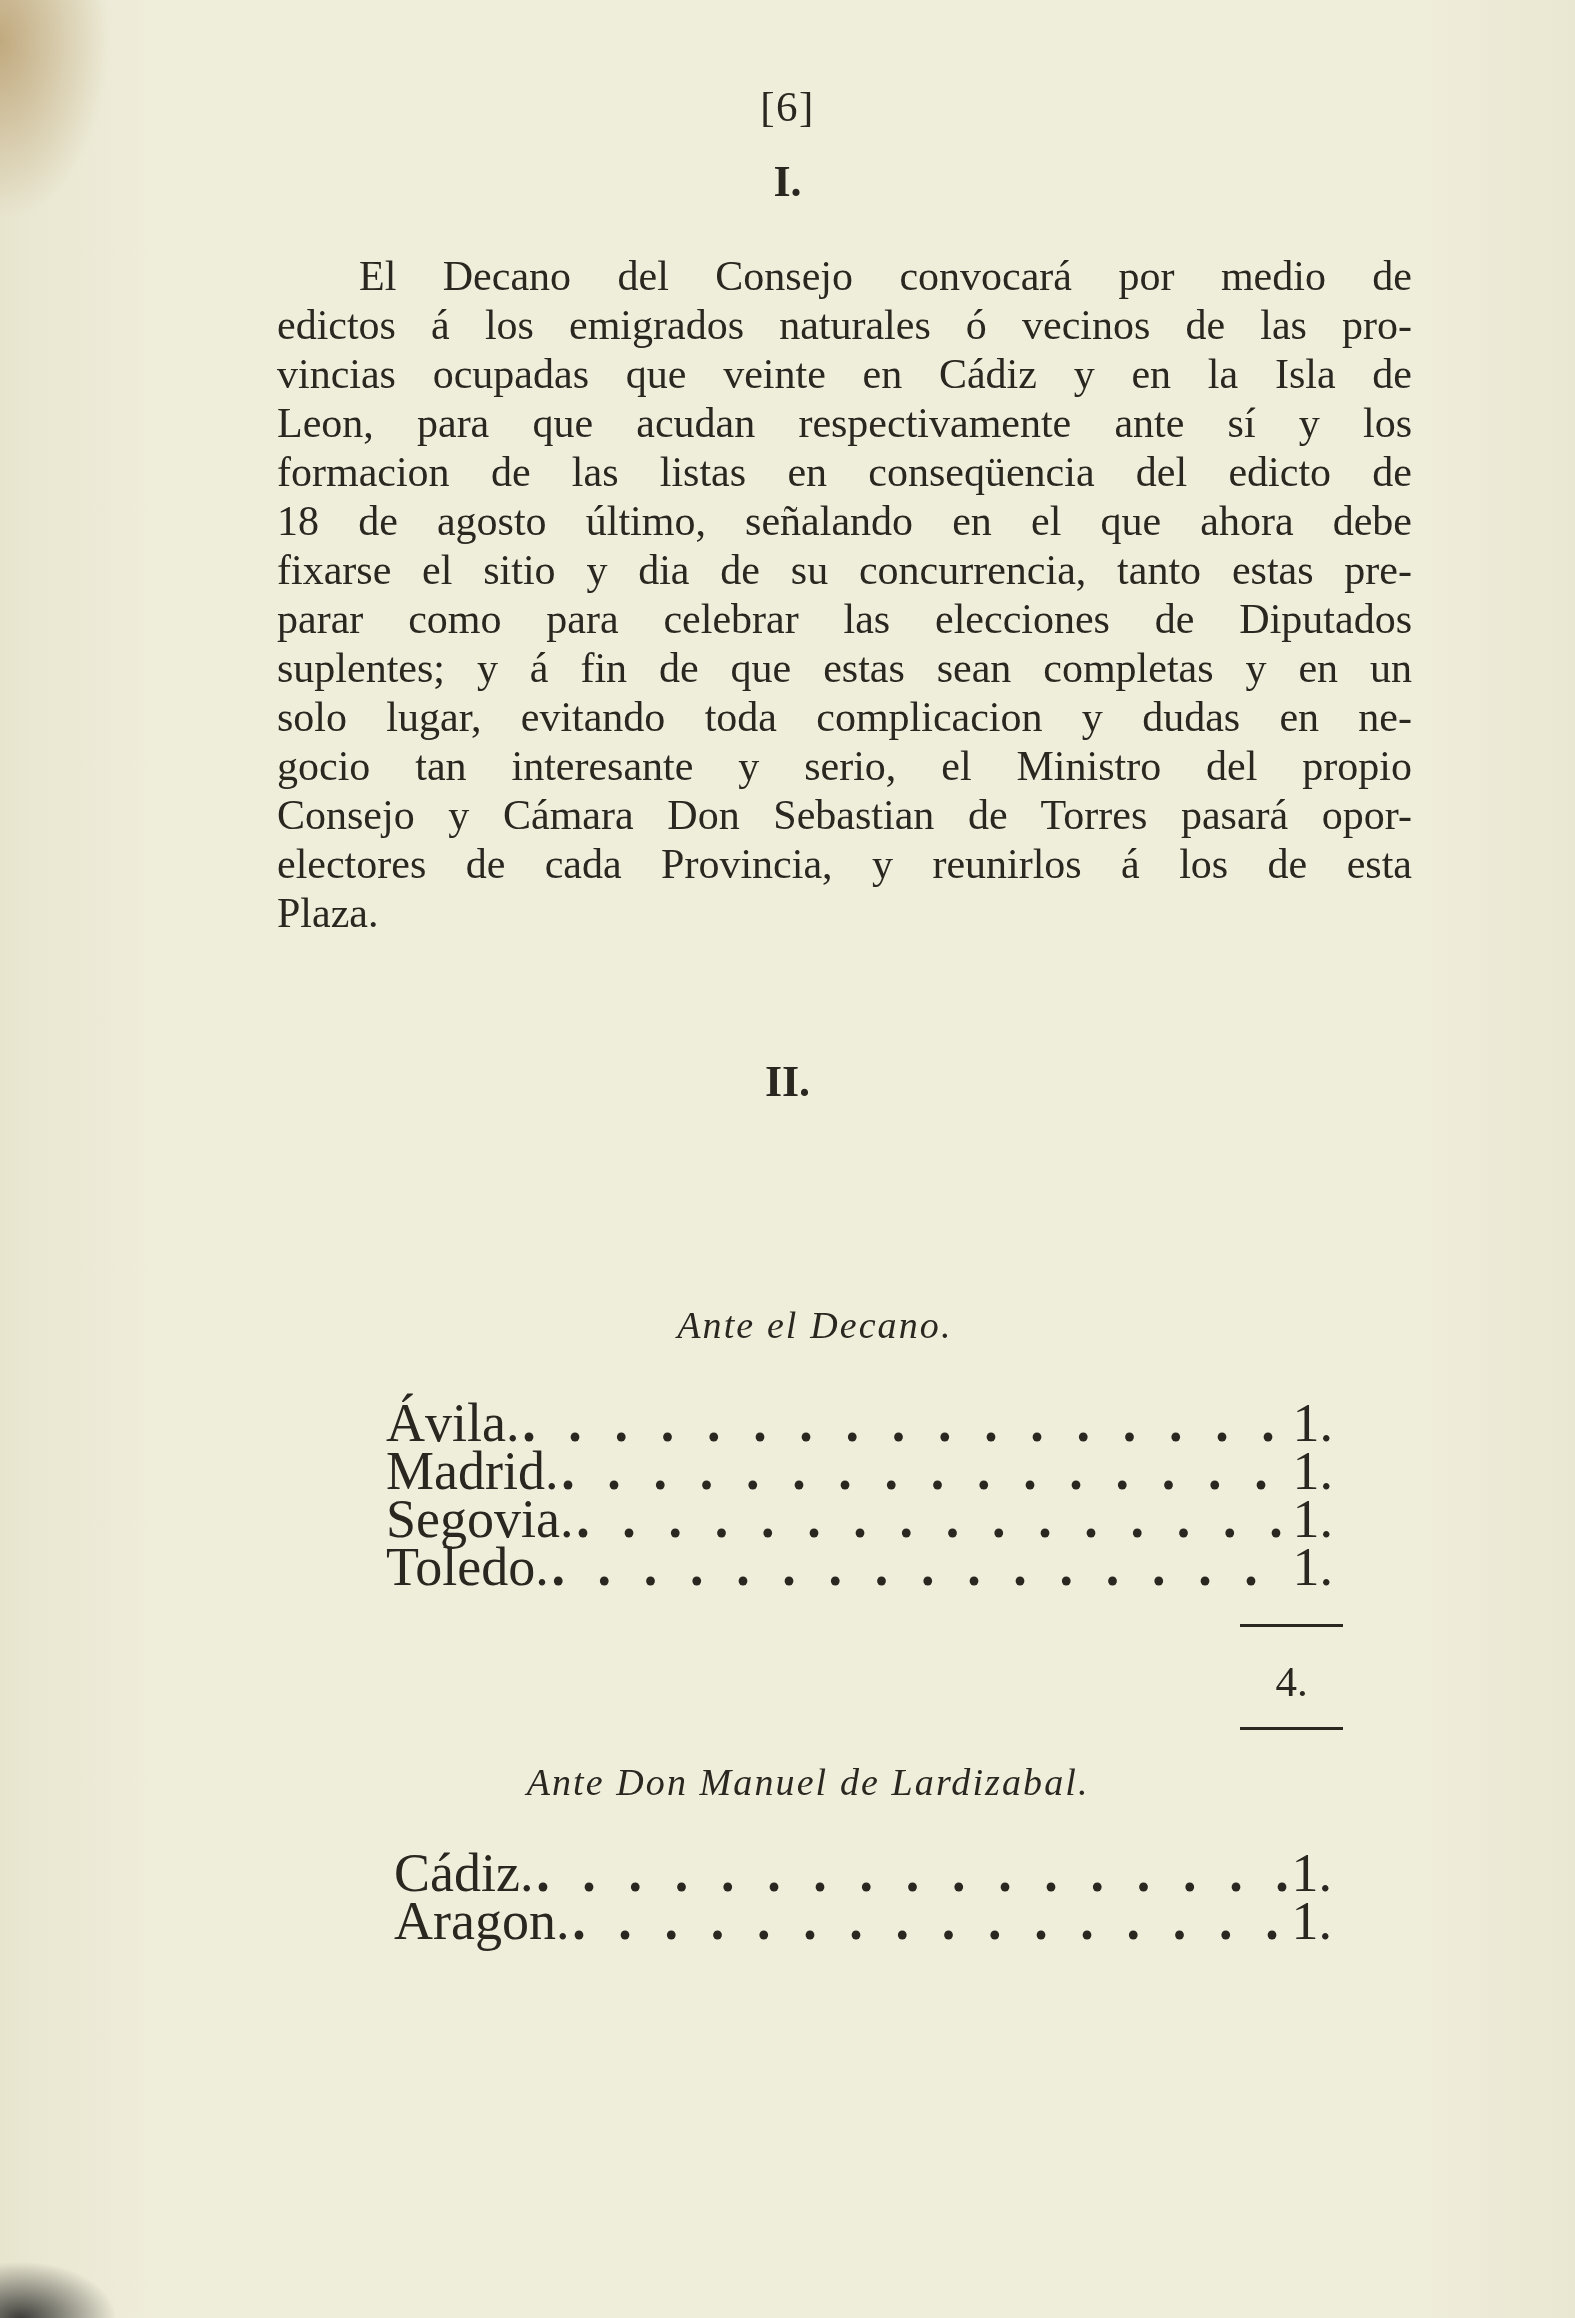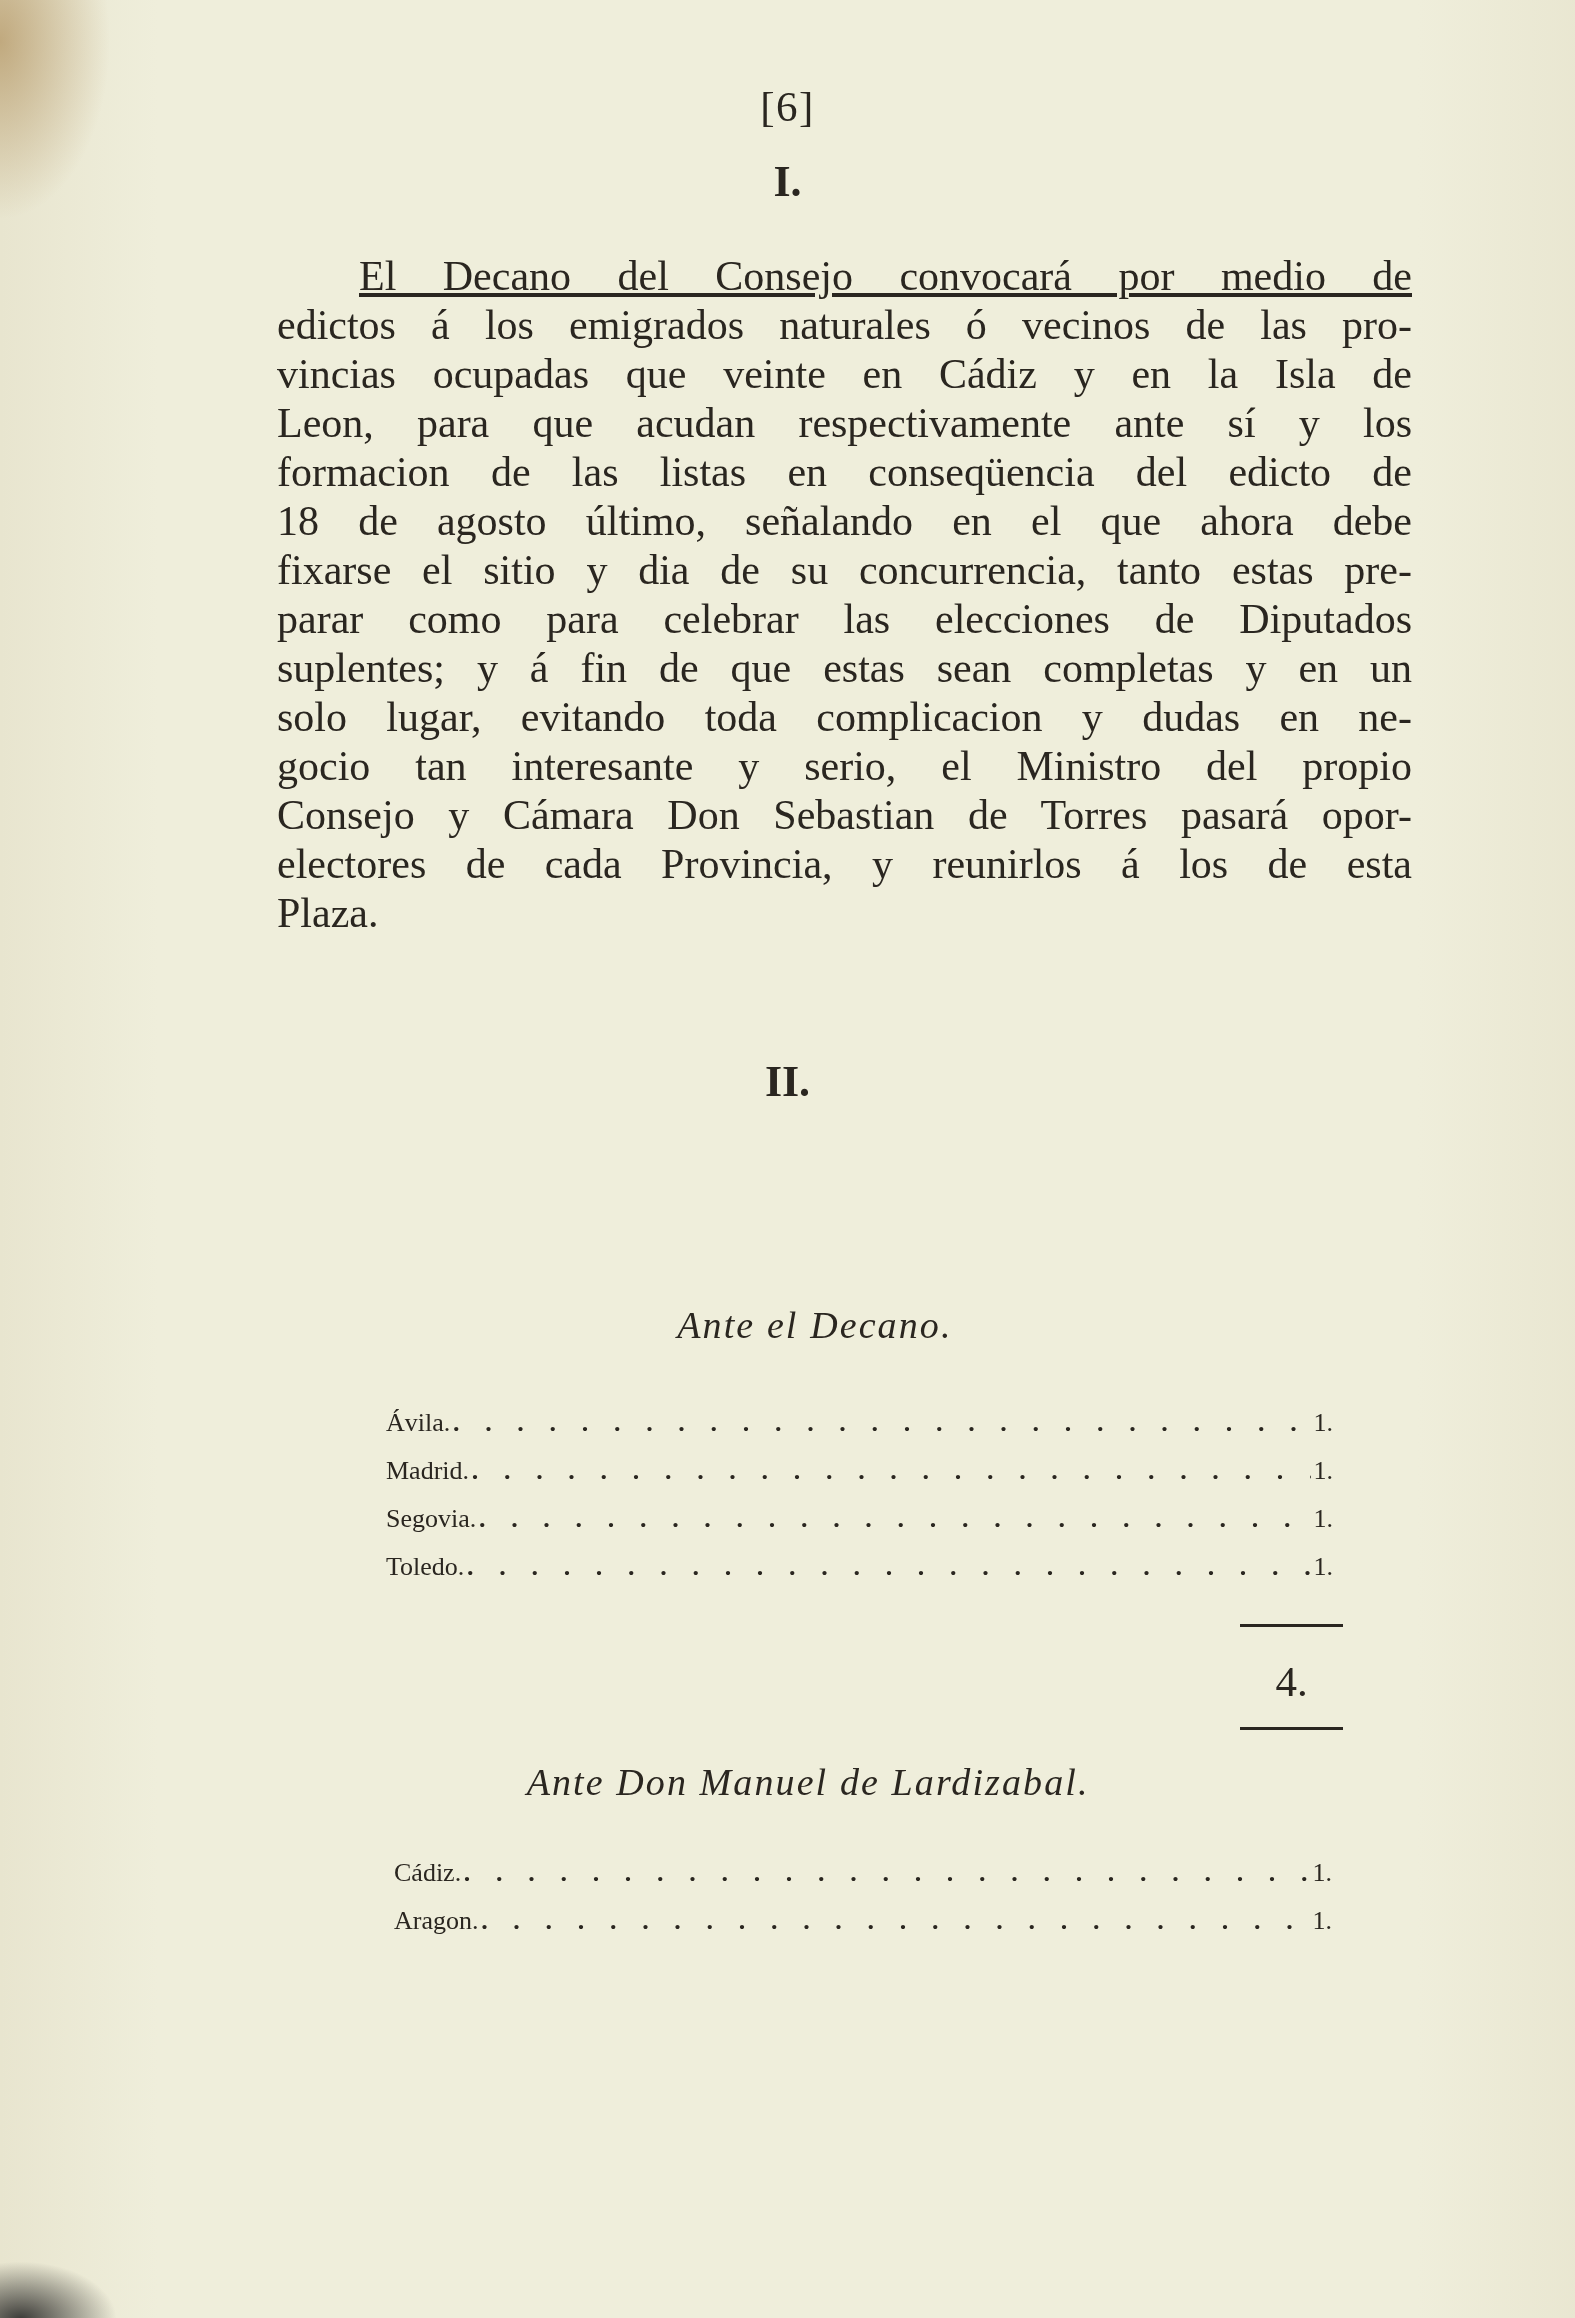--- a/index.html
+++ b/index.html
@@ -56,39 +56,38 @@
       display: block;
       text-align: justify;
       text-align-last: justify;
       white-space: nowrap;
     }
     .body-text .line.last {
       text-align-last: left;
     }
     .body-text .line.indent {
       padding-left: 82px;
-      text-decoration: underline;
     }
     #para1 { top: 252px; }
     #para2 { top: 1158px; }
     .subheading {
       position: absolute;
       left: 0;
       width: 100%;
       text-align: center;
       font-size: 38px;
       font-style: italic;
       letter-spacing: 2.1px;
     }
     #sub1 { top: 1303px; left: 27.4px; }
     #sub2 { top: 1760px; left: 20.6px; }
     .list {
       position: absolute;
       width: 947px;
-      font-size: 26px;
+      font-size: 54px;
       line-height: 48px;
     }
     #list1 { left: 386px; top: 1399px; }
     #list2 { left: 394px; top: 1849px; width: 938px; }
     .list-row {
       display: flex;
       align-items: baseline;
       white-space: nowrap;
     }
     .list-row .name { flex: 0 0 auto; }

